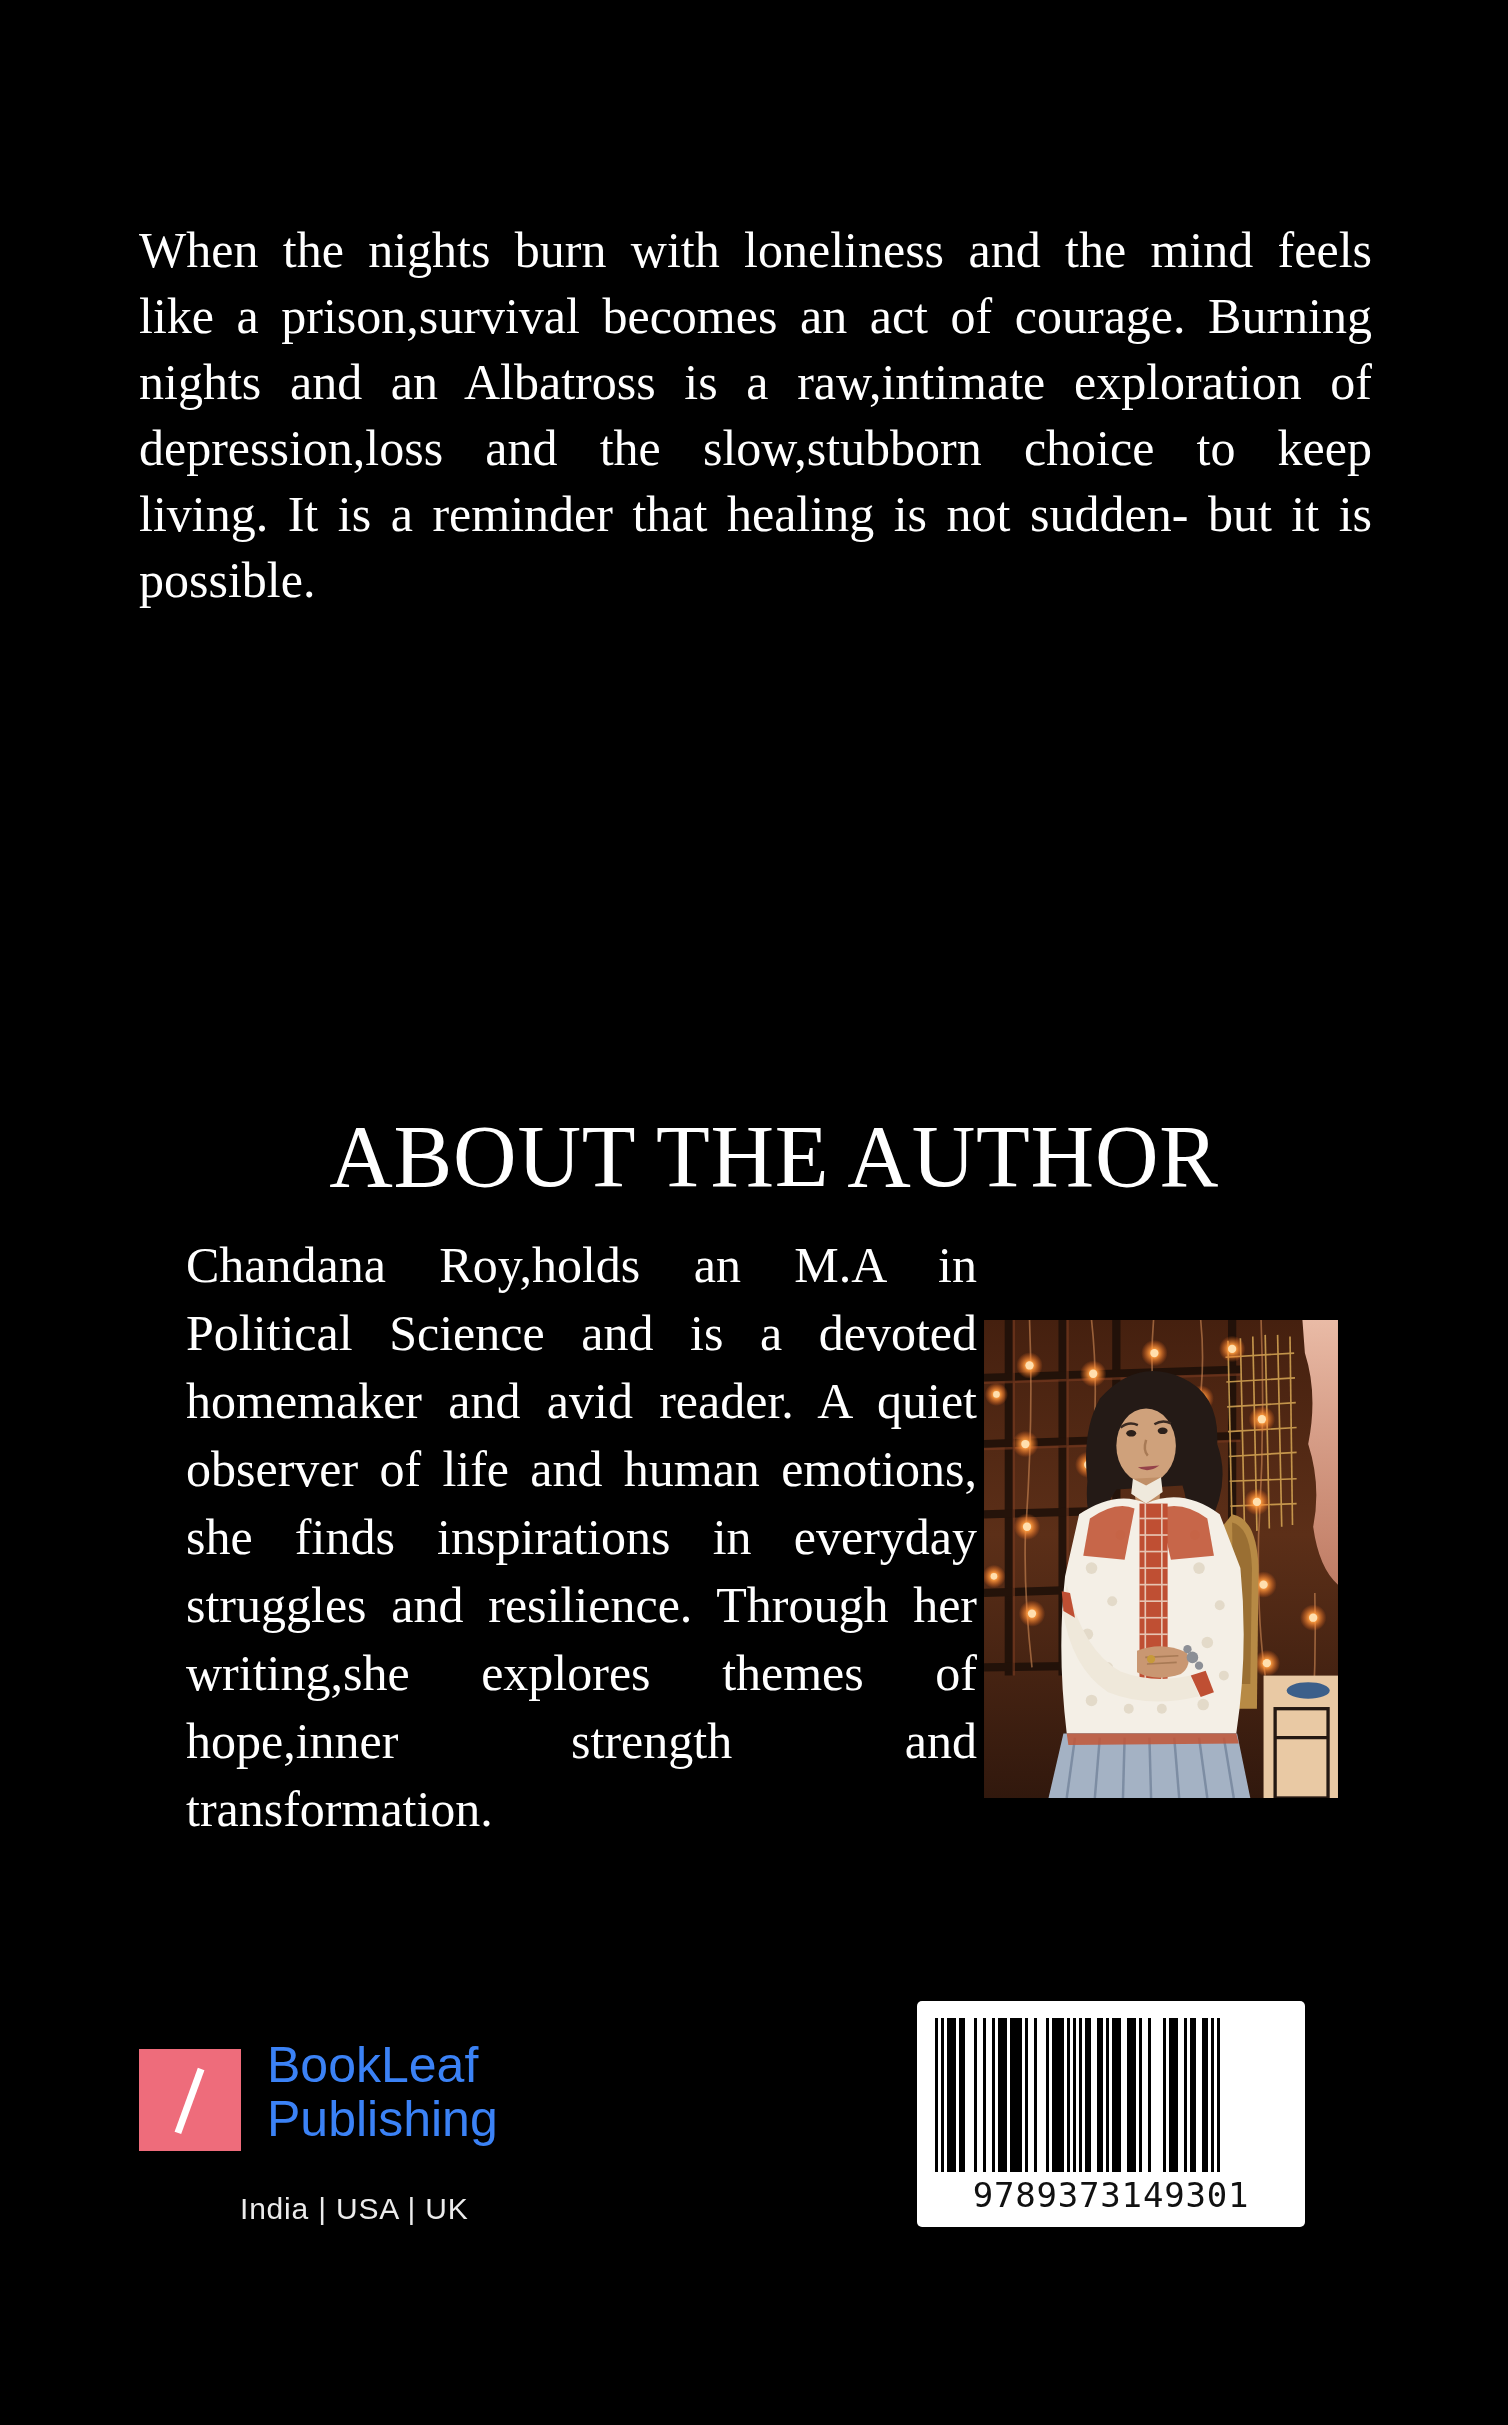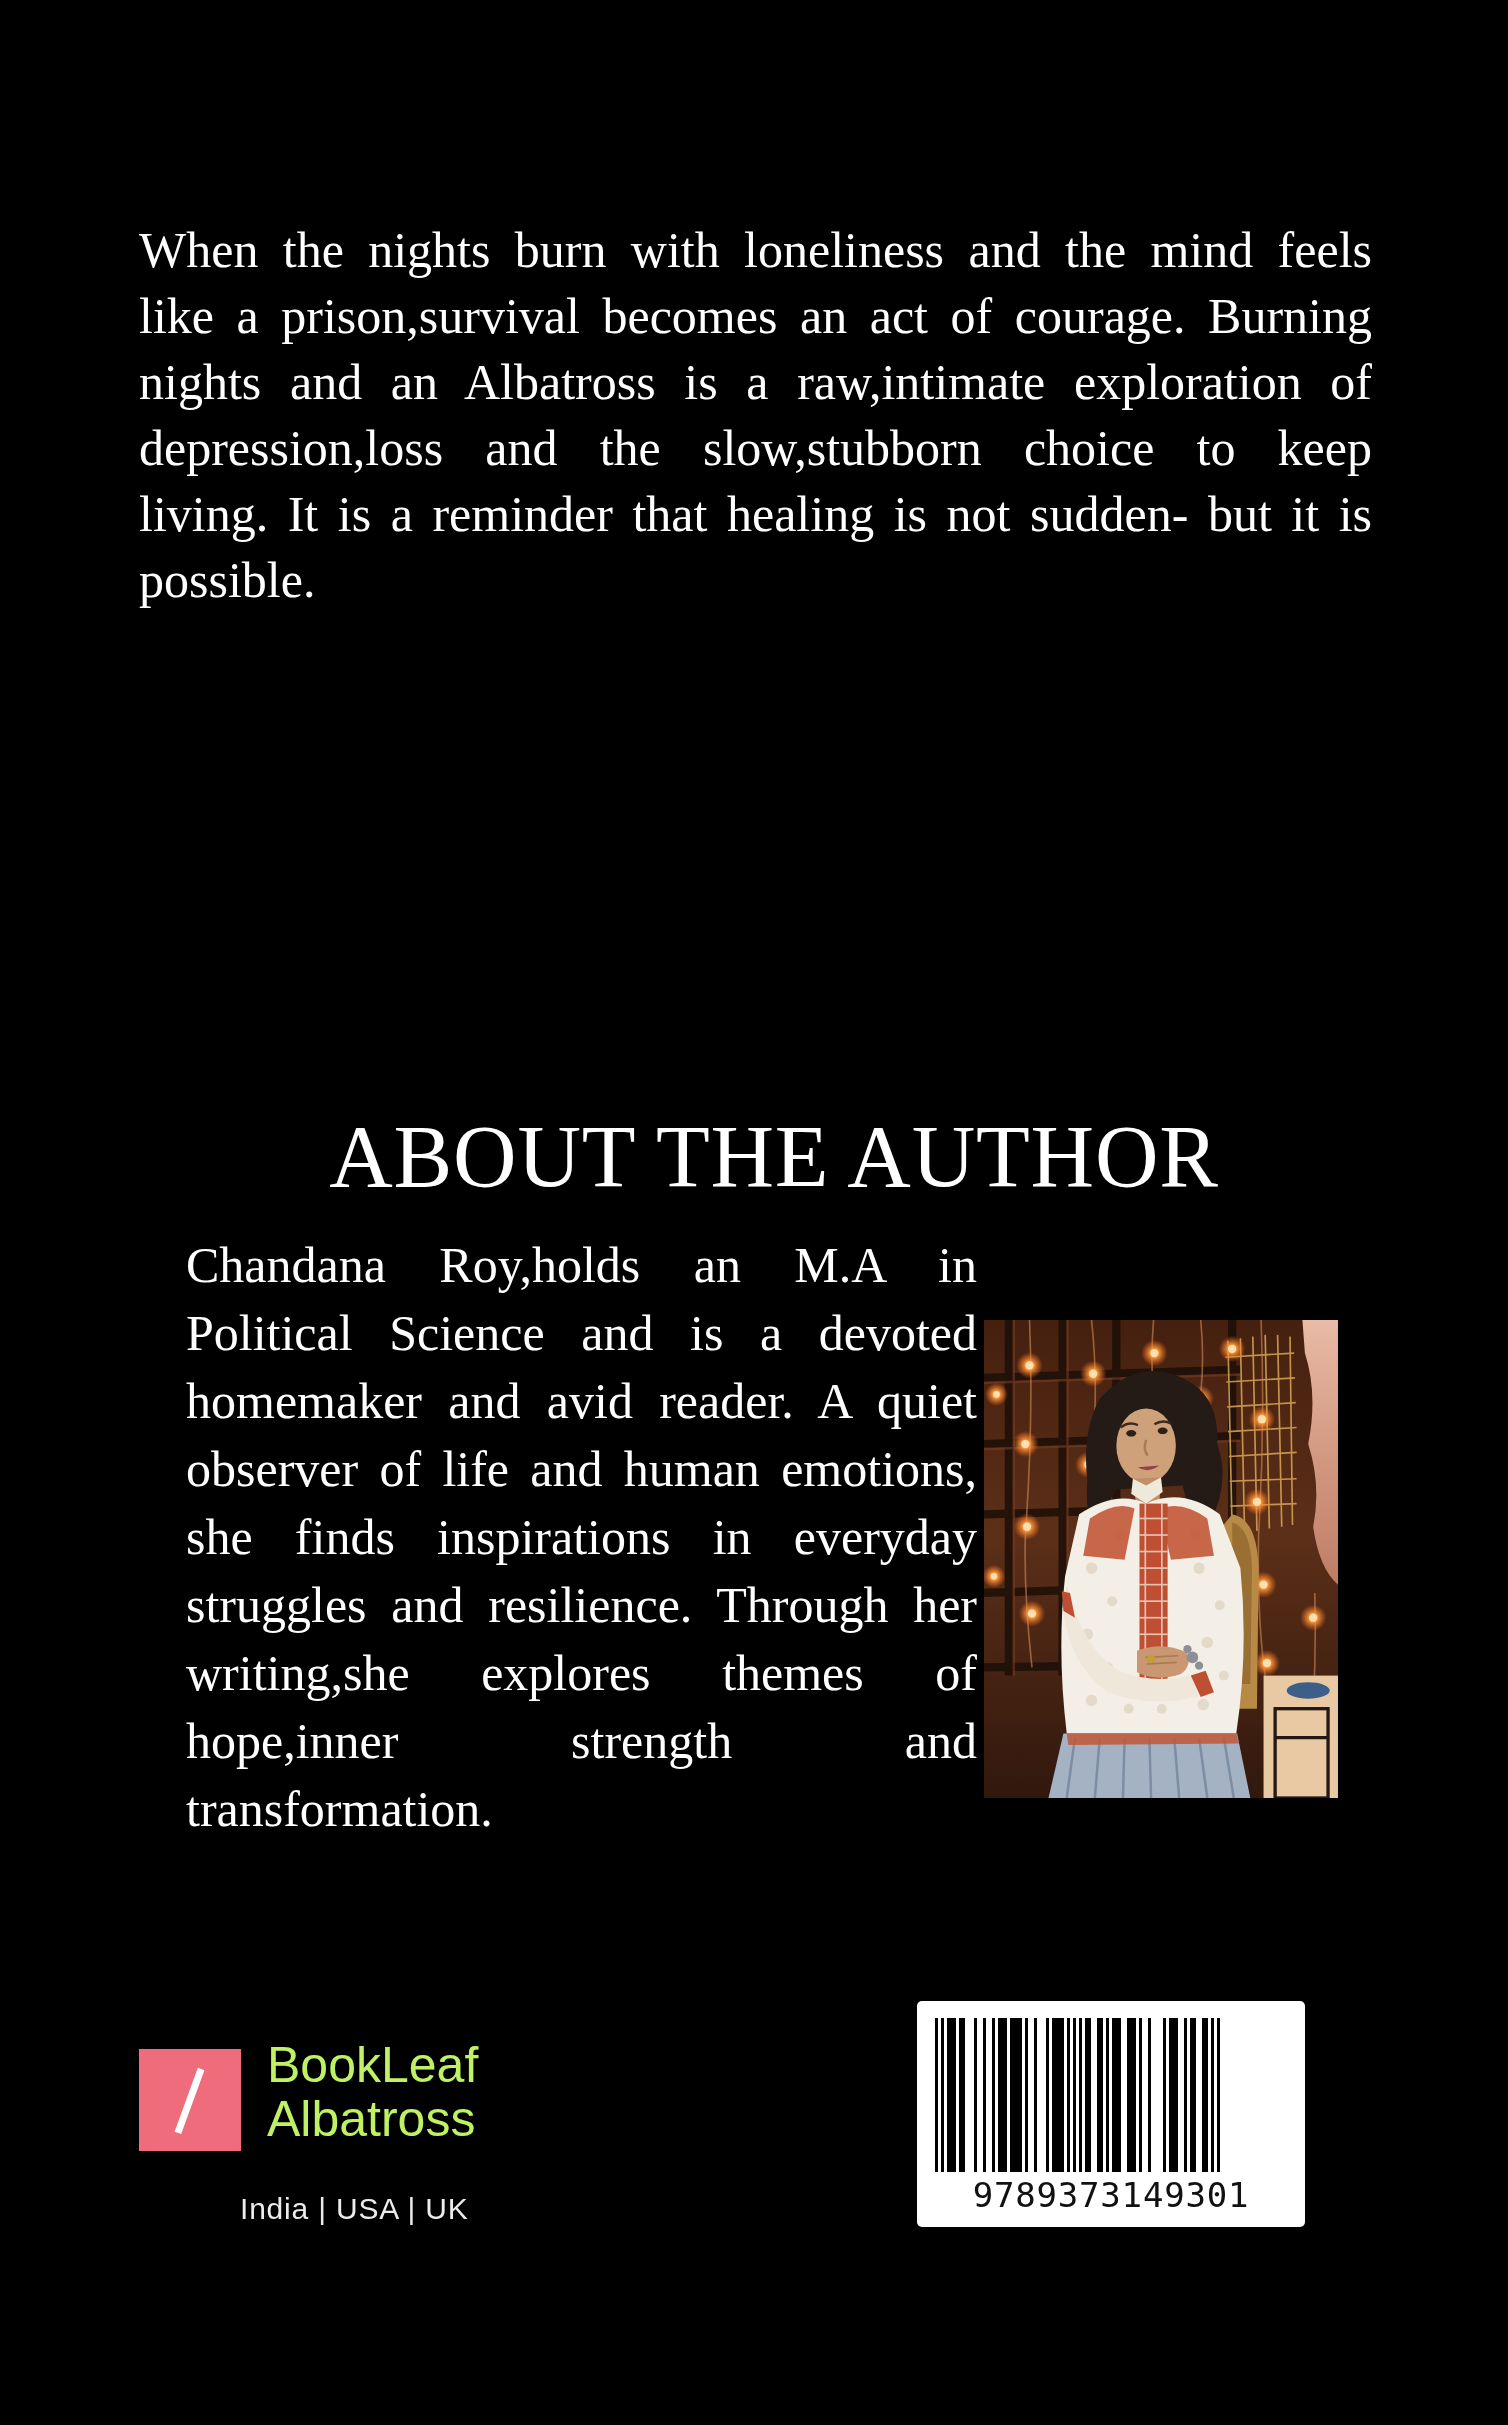--- a/index.html
+++ b/index.html
@@ -39,21 +39,21 @@
   #logo-square{
     position:absolute;left:139px;top:2049px;width:102px;height:102px;
   }
   #logo-slash{
     position:absolute;left:47px;top:18px;width:7.4px;height:68px;
     background:#ffffff;transform:rotate(20deg);
   }
   #publisher-name{
     position:absolute;left:267px;top:2038px;
     font-family:"Liberation Sans", sans-serif;
-    font-weight:300;font-size:50px;line-height:54px;color:#bef264;
+    font-weight:300;font-size:50px;line-height:54px;color:#3b82f6;
   }
   #publisher-regions{
     position:absolute;left:240px;top:2192px;
     font-family:"Liberation Sans", sans-serif;
     font-weight:300;font-size:30px;color:#ececec;letter-spacing:0.8px;
   }
   
   #barcode-box{
     position:absolute;left:917px;top:2001px;width:388px;height:226px;
     background:#ffffff;border-radius:5px;
@@ -296,21 +296,21 @@
     </g>
 
     <path d="M100 500 L305 500 L308 512 L102 514 Z" fill="#c25637" opacity="0.85"></path>
   </svg>
 
   <div id="logo-square" style="background: rgb(238, 108, 123);">
     <div id="logo-slash"></div>
   </div>
   <div id="publisher-name">
     <div>BookLeaf</div>
-    <div>Albatross</div>
+    <div>Publishing</div>
   </div>
   <div id="publisher-regions">India | USA | UK</div>
 
   <div id="barcode-box">
     <div id="barcode-bars">
         <div class="bar"></div>
         <div class="space"></div>
         <div class="bar"></div>
         <div class="space"></div>
         <div class="bar"></div>

